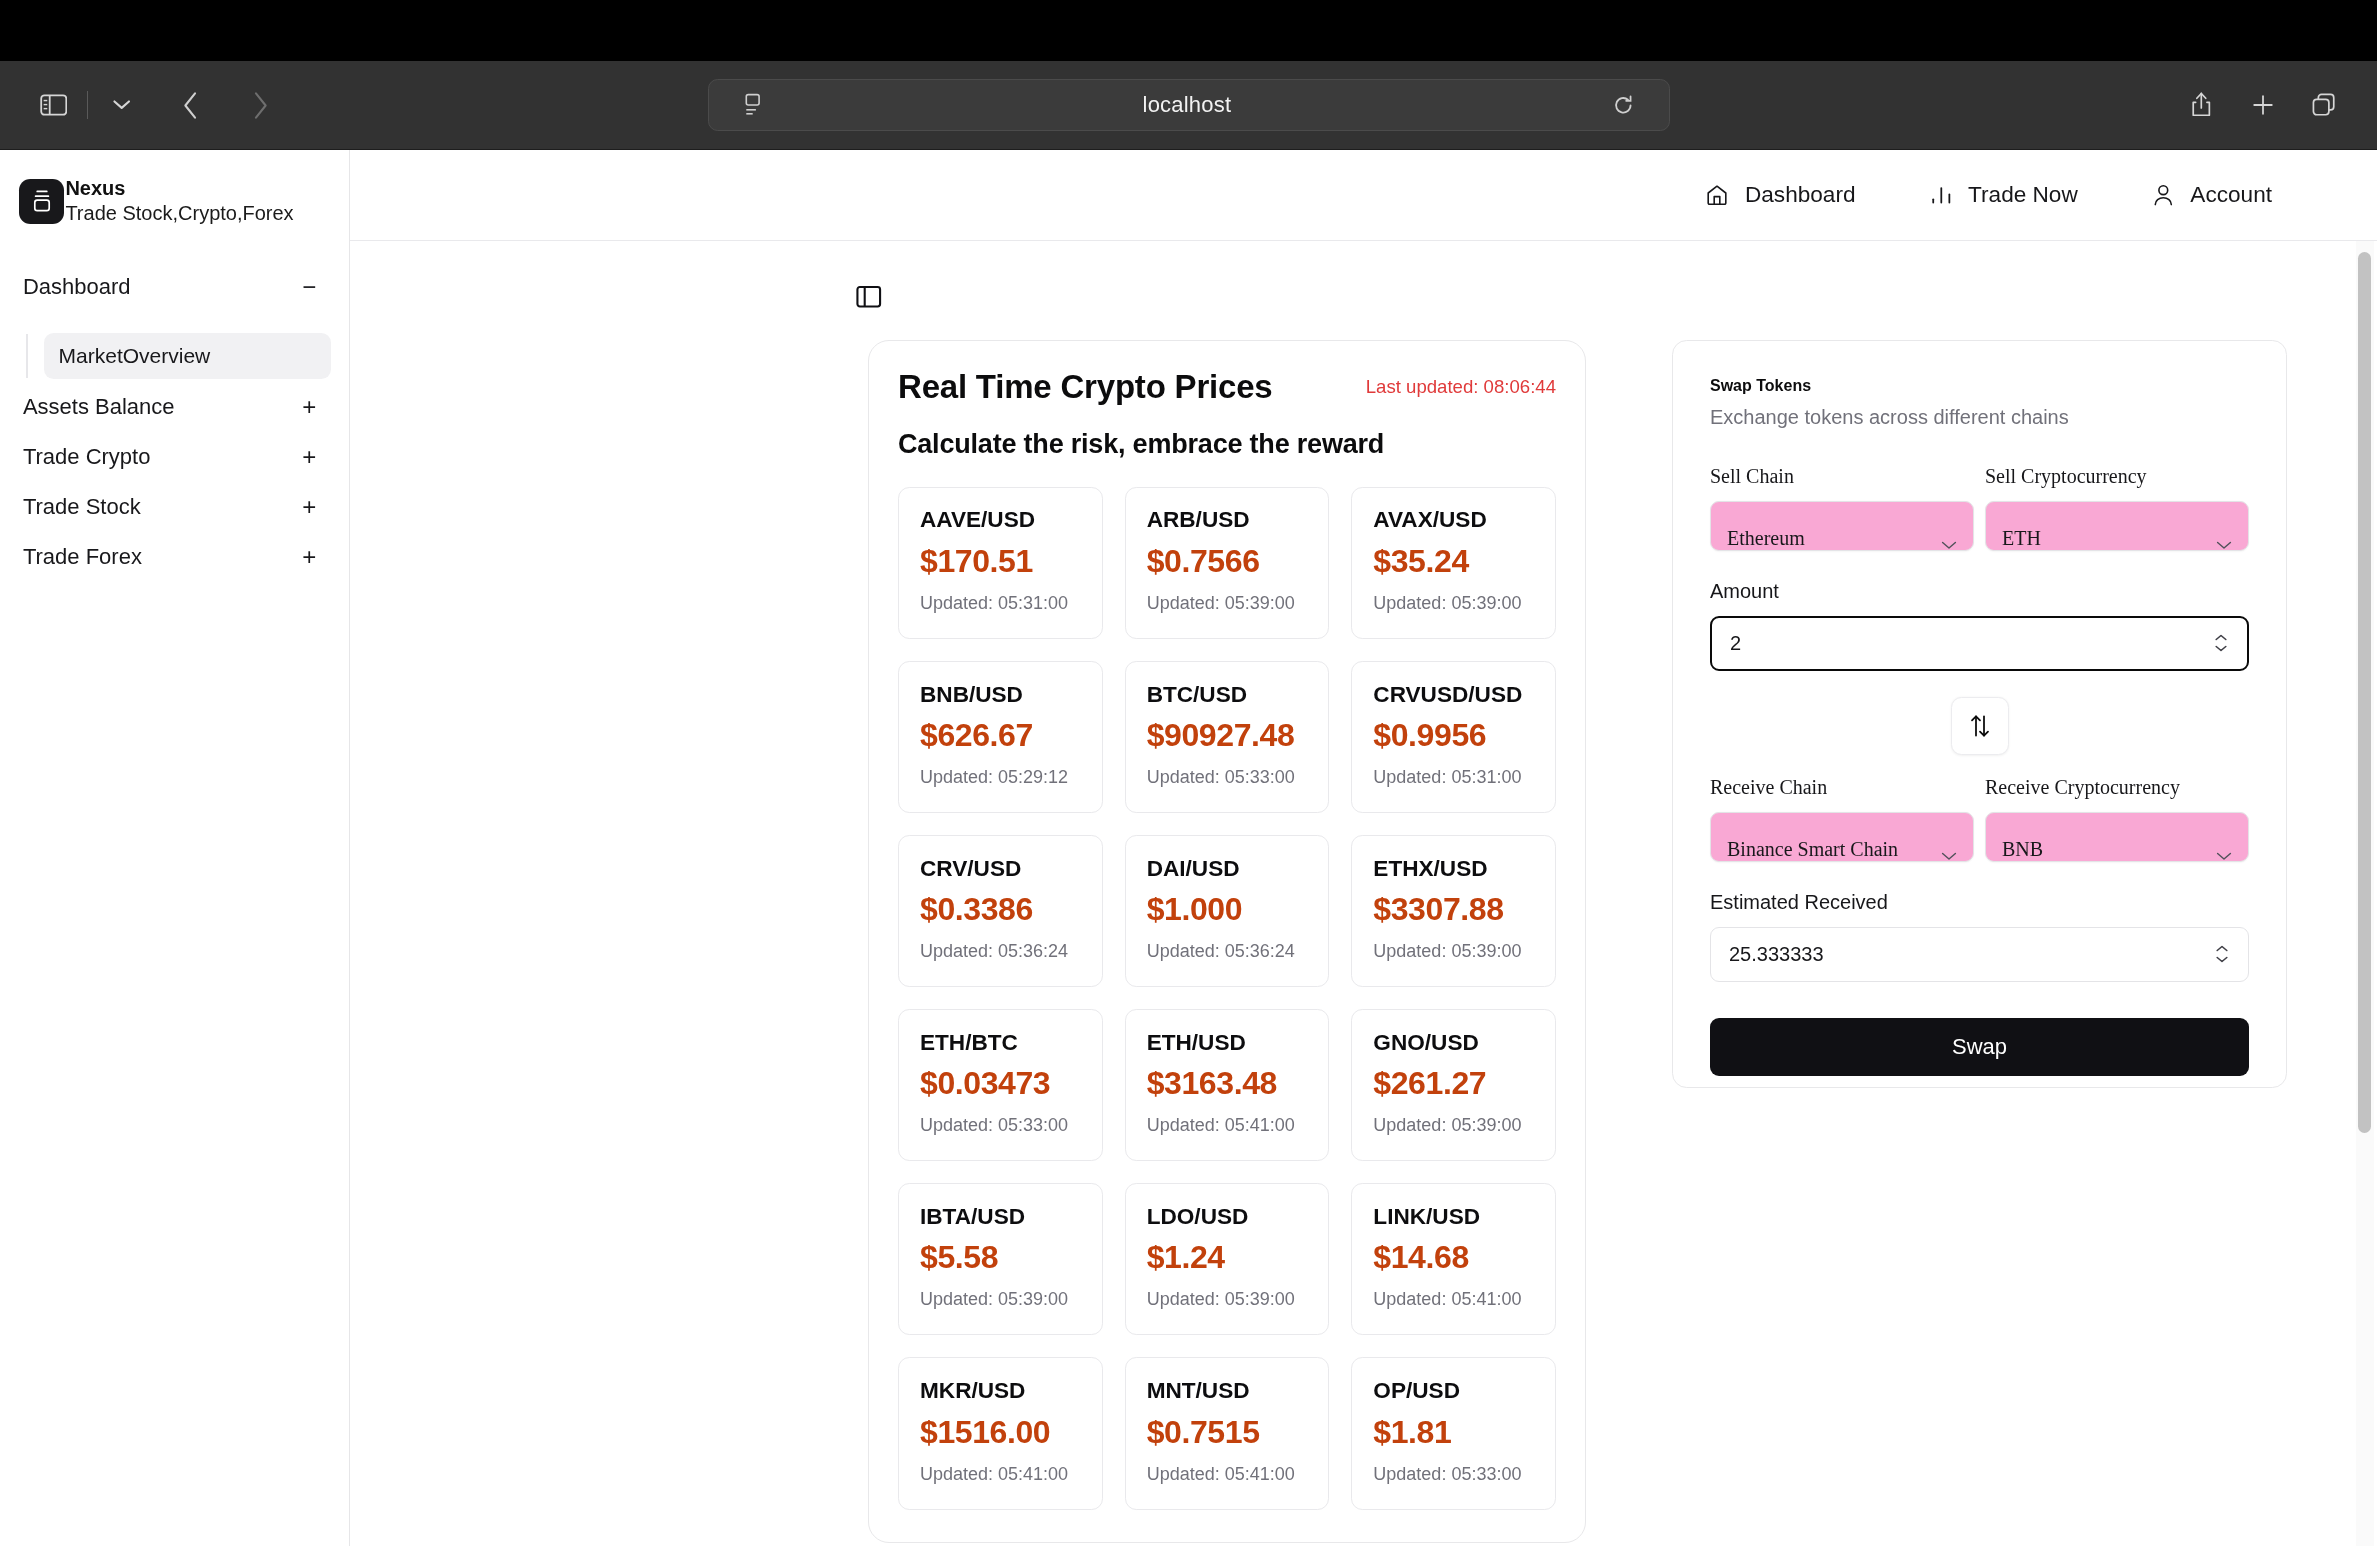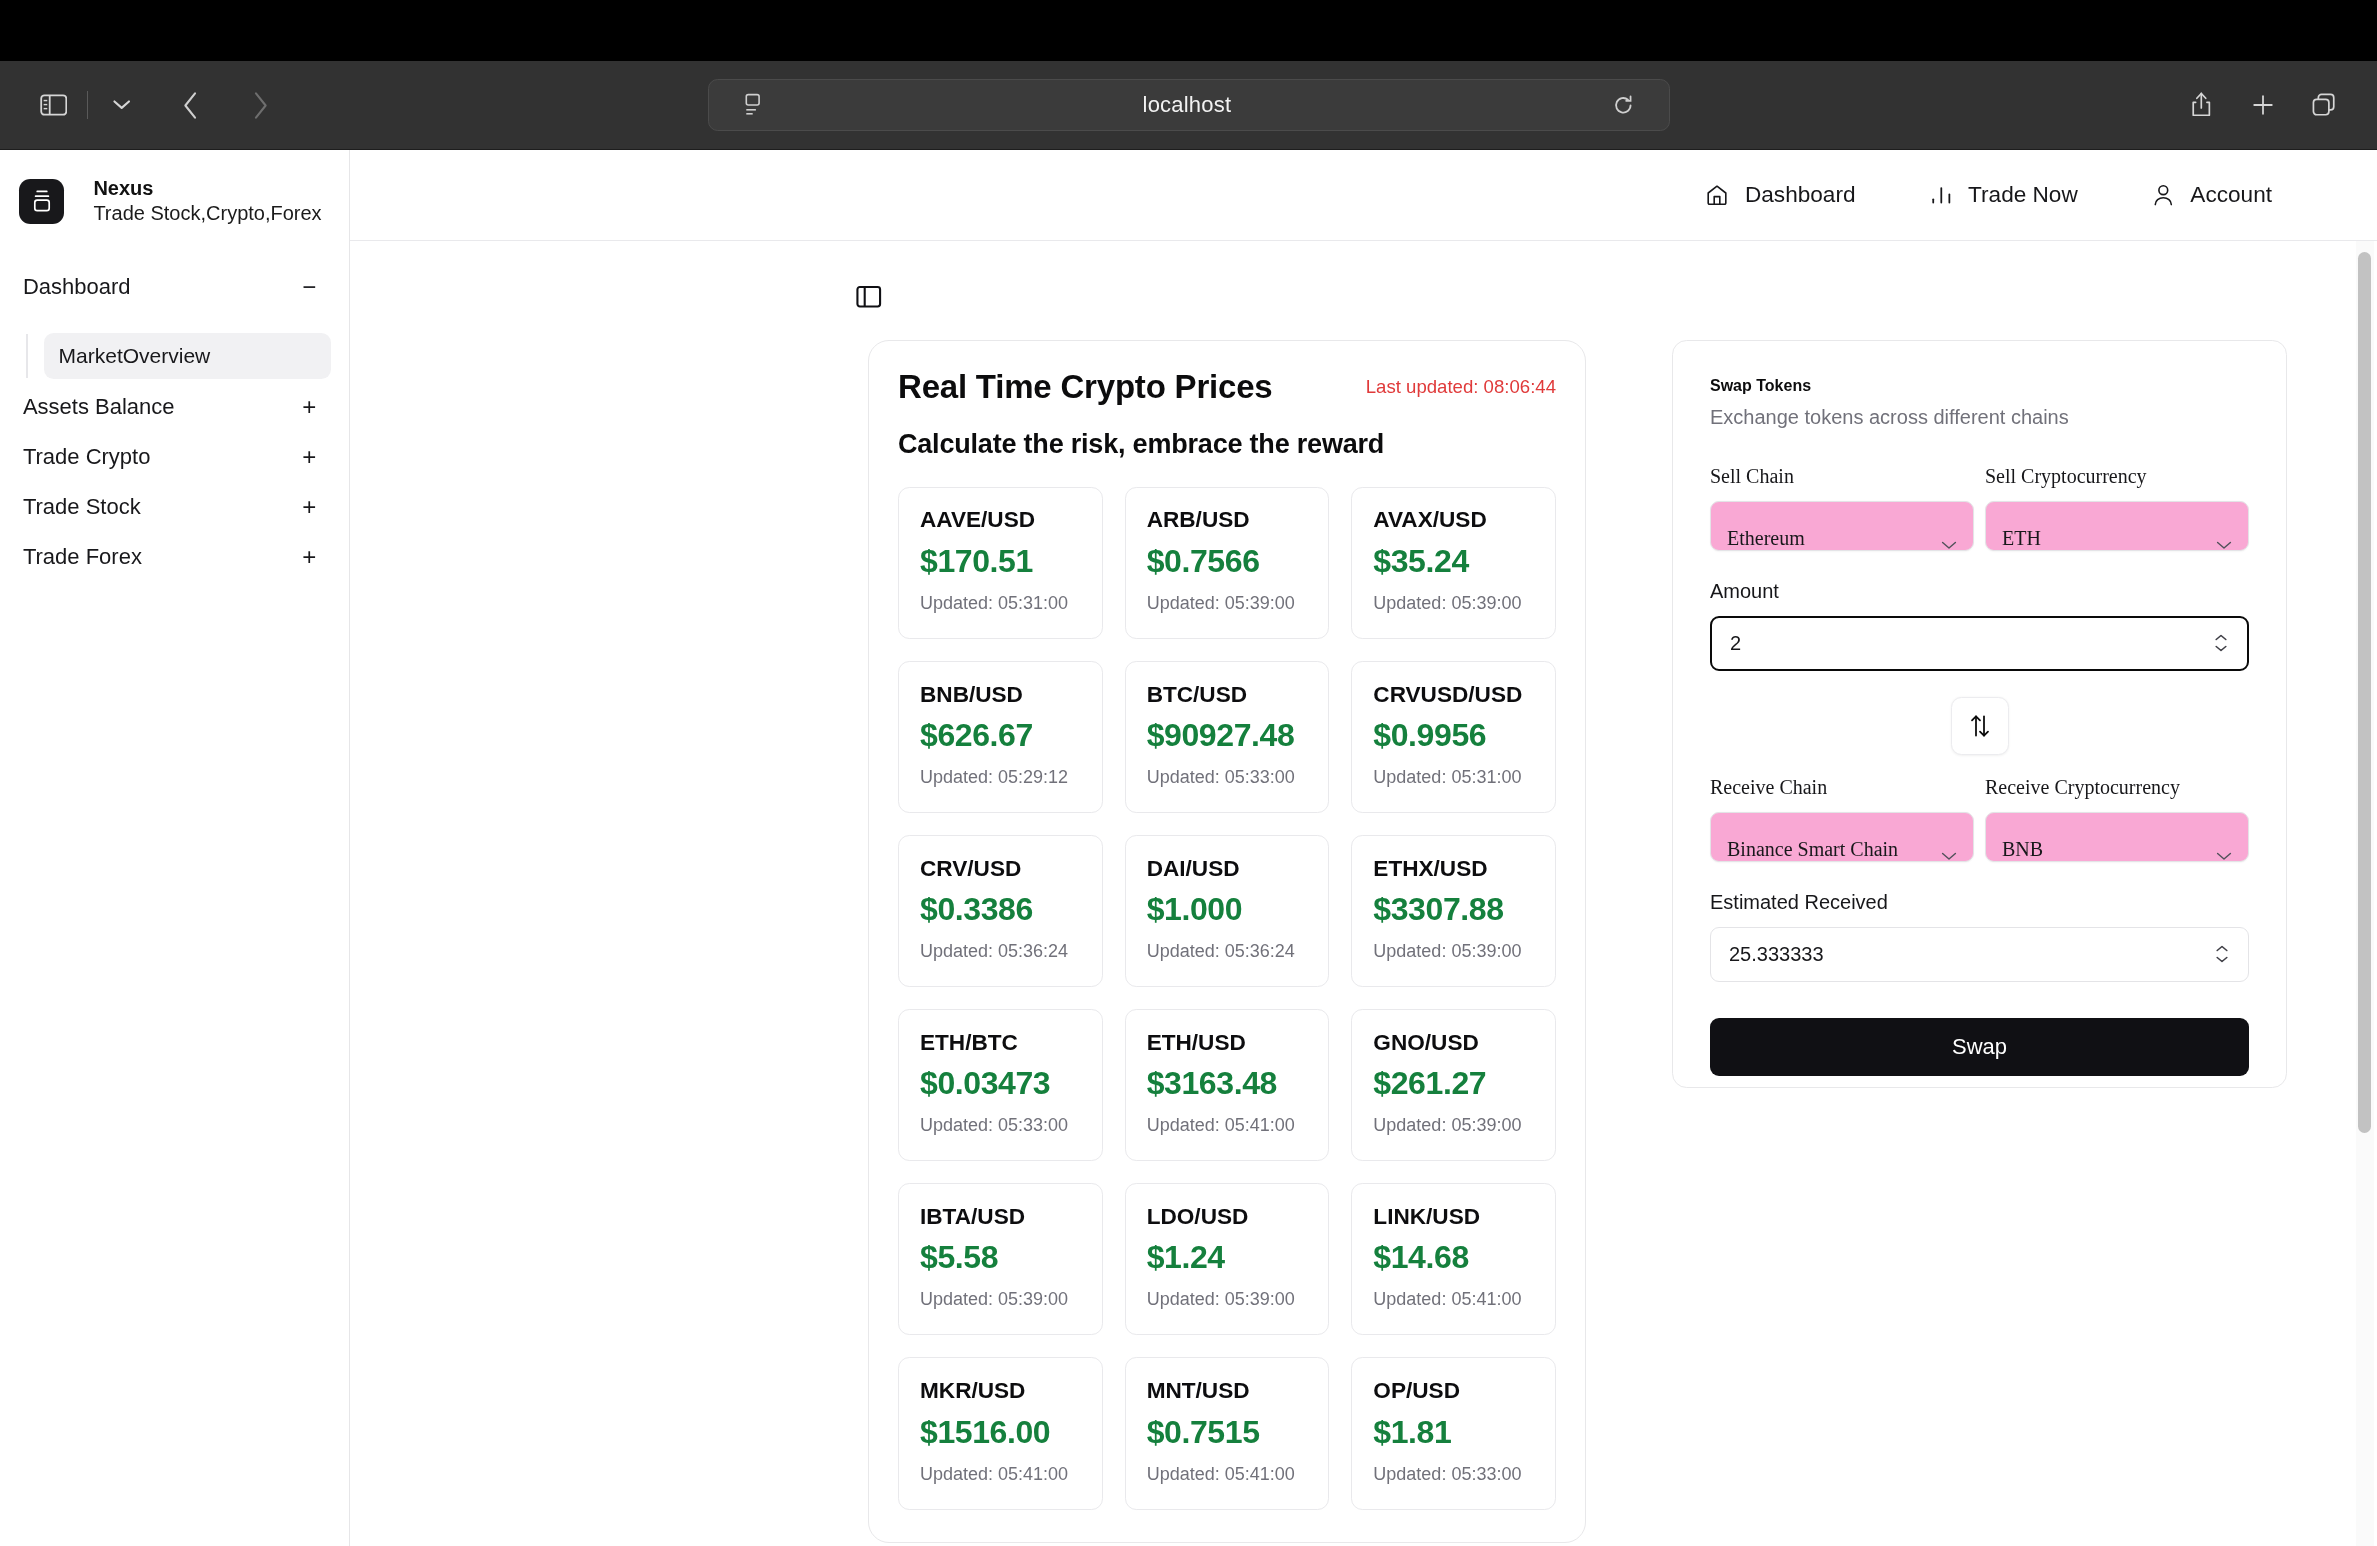--- a/index.html
+++ b/index.html
@@ -41,21 +41,21 @@
     width: 100%; height: calc(1546px - 150px);
     background: #fff; display: flex; position: relative;
   }
 
   
   #sidebar {
     width: 350px; flex: 0 0 350px; height: 100%;
     background: #fff; border-right: 0.8px solid #e6e6e8;
     padding: 0; position: relative;
   }
-  .brand { display: flex; align-items: center; gap: 29px; padding: 26px 0 21px 19.4px; }
+  .brand { display: flex; align-items: center; gap: 1px; padding: 26px 0 21px 19.4px; }
   .brand-logo {
     width: 45px; height: 45px; border-radius: 11.3px; background: #18181b;
     display: flex; align-items: center; justify-content: center; flex: 0 0 45px;
   }
   .brand-name { font-size: 20px; font-weight: bold; color: #111; line-height: 1.25; }
   .brand-sub { font-size: 20px; color: #1b1b1b; line-height: 1.25; }
 
   .nav { padding: 14.6px 18px 0 18px; }
   .nav-row {
     display: flex; align-items: center; justify-content: space-between;
@@ -106,21 +106,21 @@
 
   .price-grid {
     display: grid; grid-template-columns: repeat(3, 1fr);
     gap: 22px 22px; margin-top: 27.5px;
   }
   .price-card {
     background: #fff; border: 0.8px solid #e9e9ec; border-radius: 11.3px;
     padding: 19.4px 21px 24px 21px; min-height: 147px;
   }
   .pc-pair { font-size: 22.6px; font-weight: bold; color: #0d0d0f; }
-  .pc-price { font-size: 32px; font-weight: bold; color: #15803d; margin-top: 9.7px; letter-spacing: -0.4px; }
+  .pc-price { font-size: 32px; font-weight: bold; color: #c2410c; margin-top: 9.7px; letter-spacing: -0.4px; }
   .pc-upd { font-size: 18px; color: #71717a; margin-top: 13px; }
 
   
   #swap-card {
     width: 615px; flex: 0 0 615px; height: 748px;
     background: #fff; border: 0.8px solid #e8e8ea; border-radius: 14.6px;
     padding: 36px 37px; align-self: flex-start;
   }
   .swap-title { font-size: 16px; font-weight: bold; color: #0c0c0d; }
   .swap-sub { font-size: 20px; color: #71717a; margin-top: 11.3px; }

